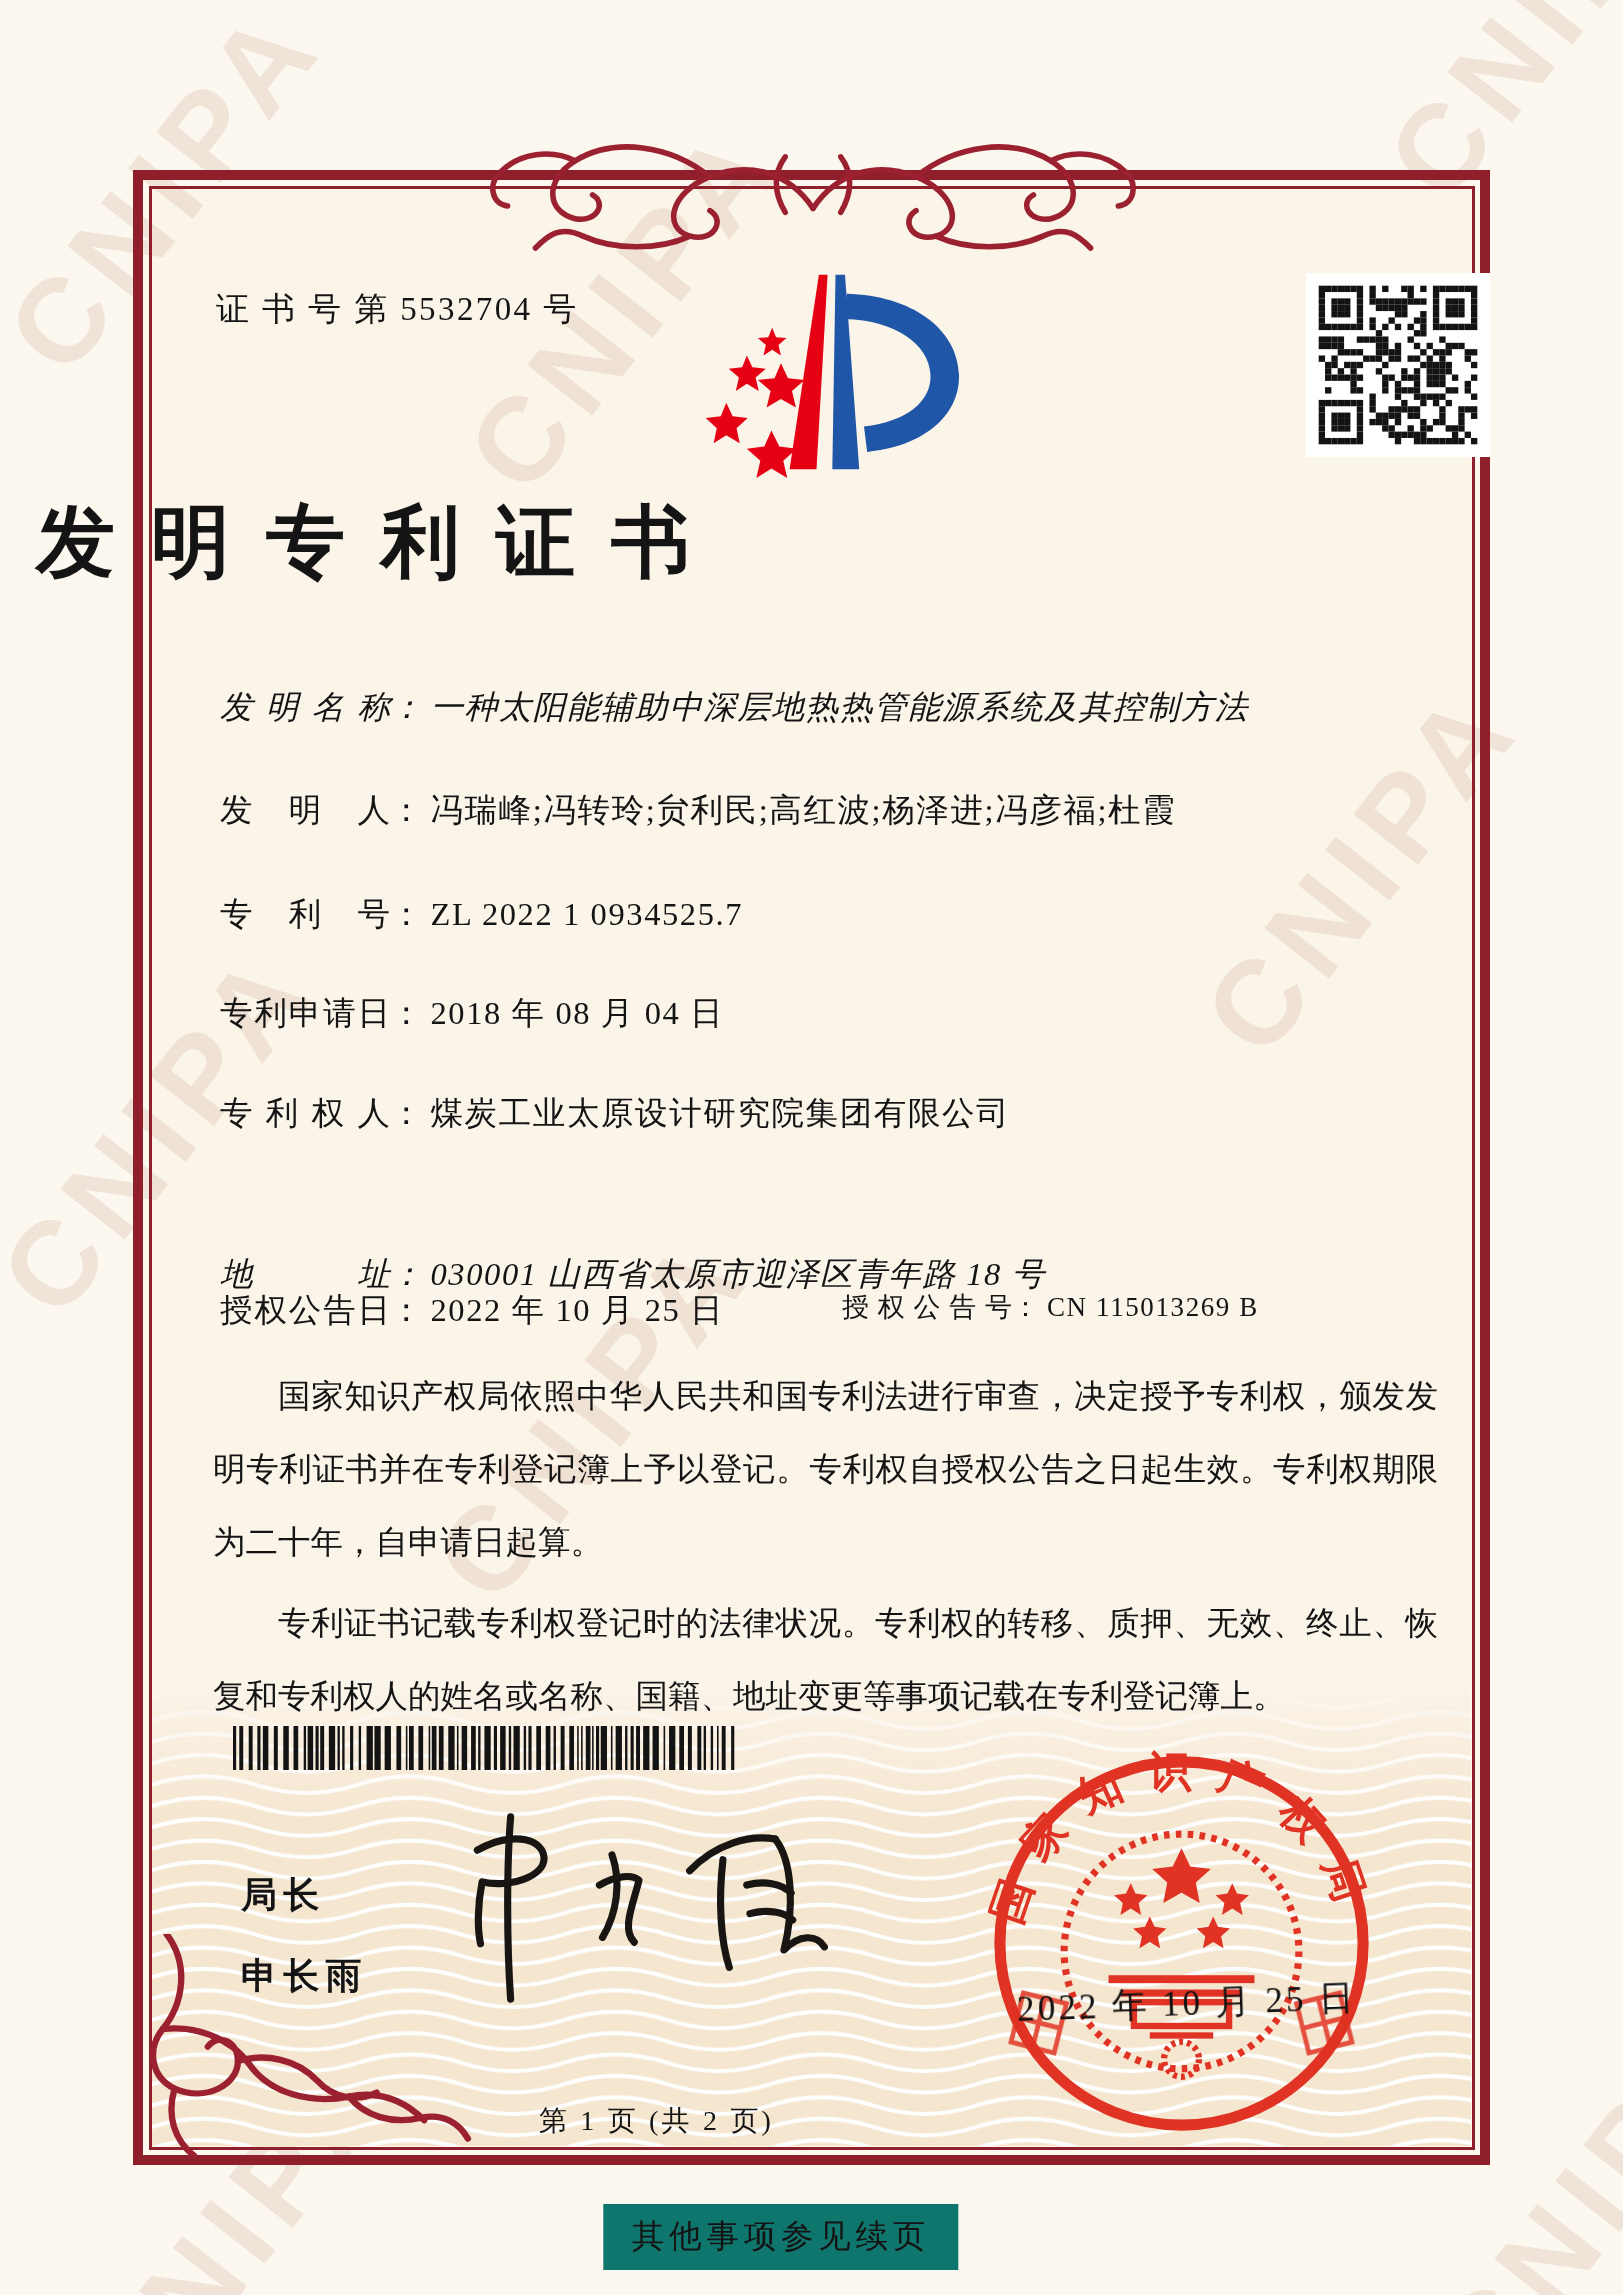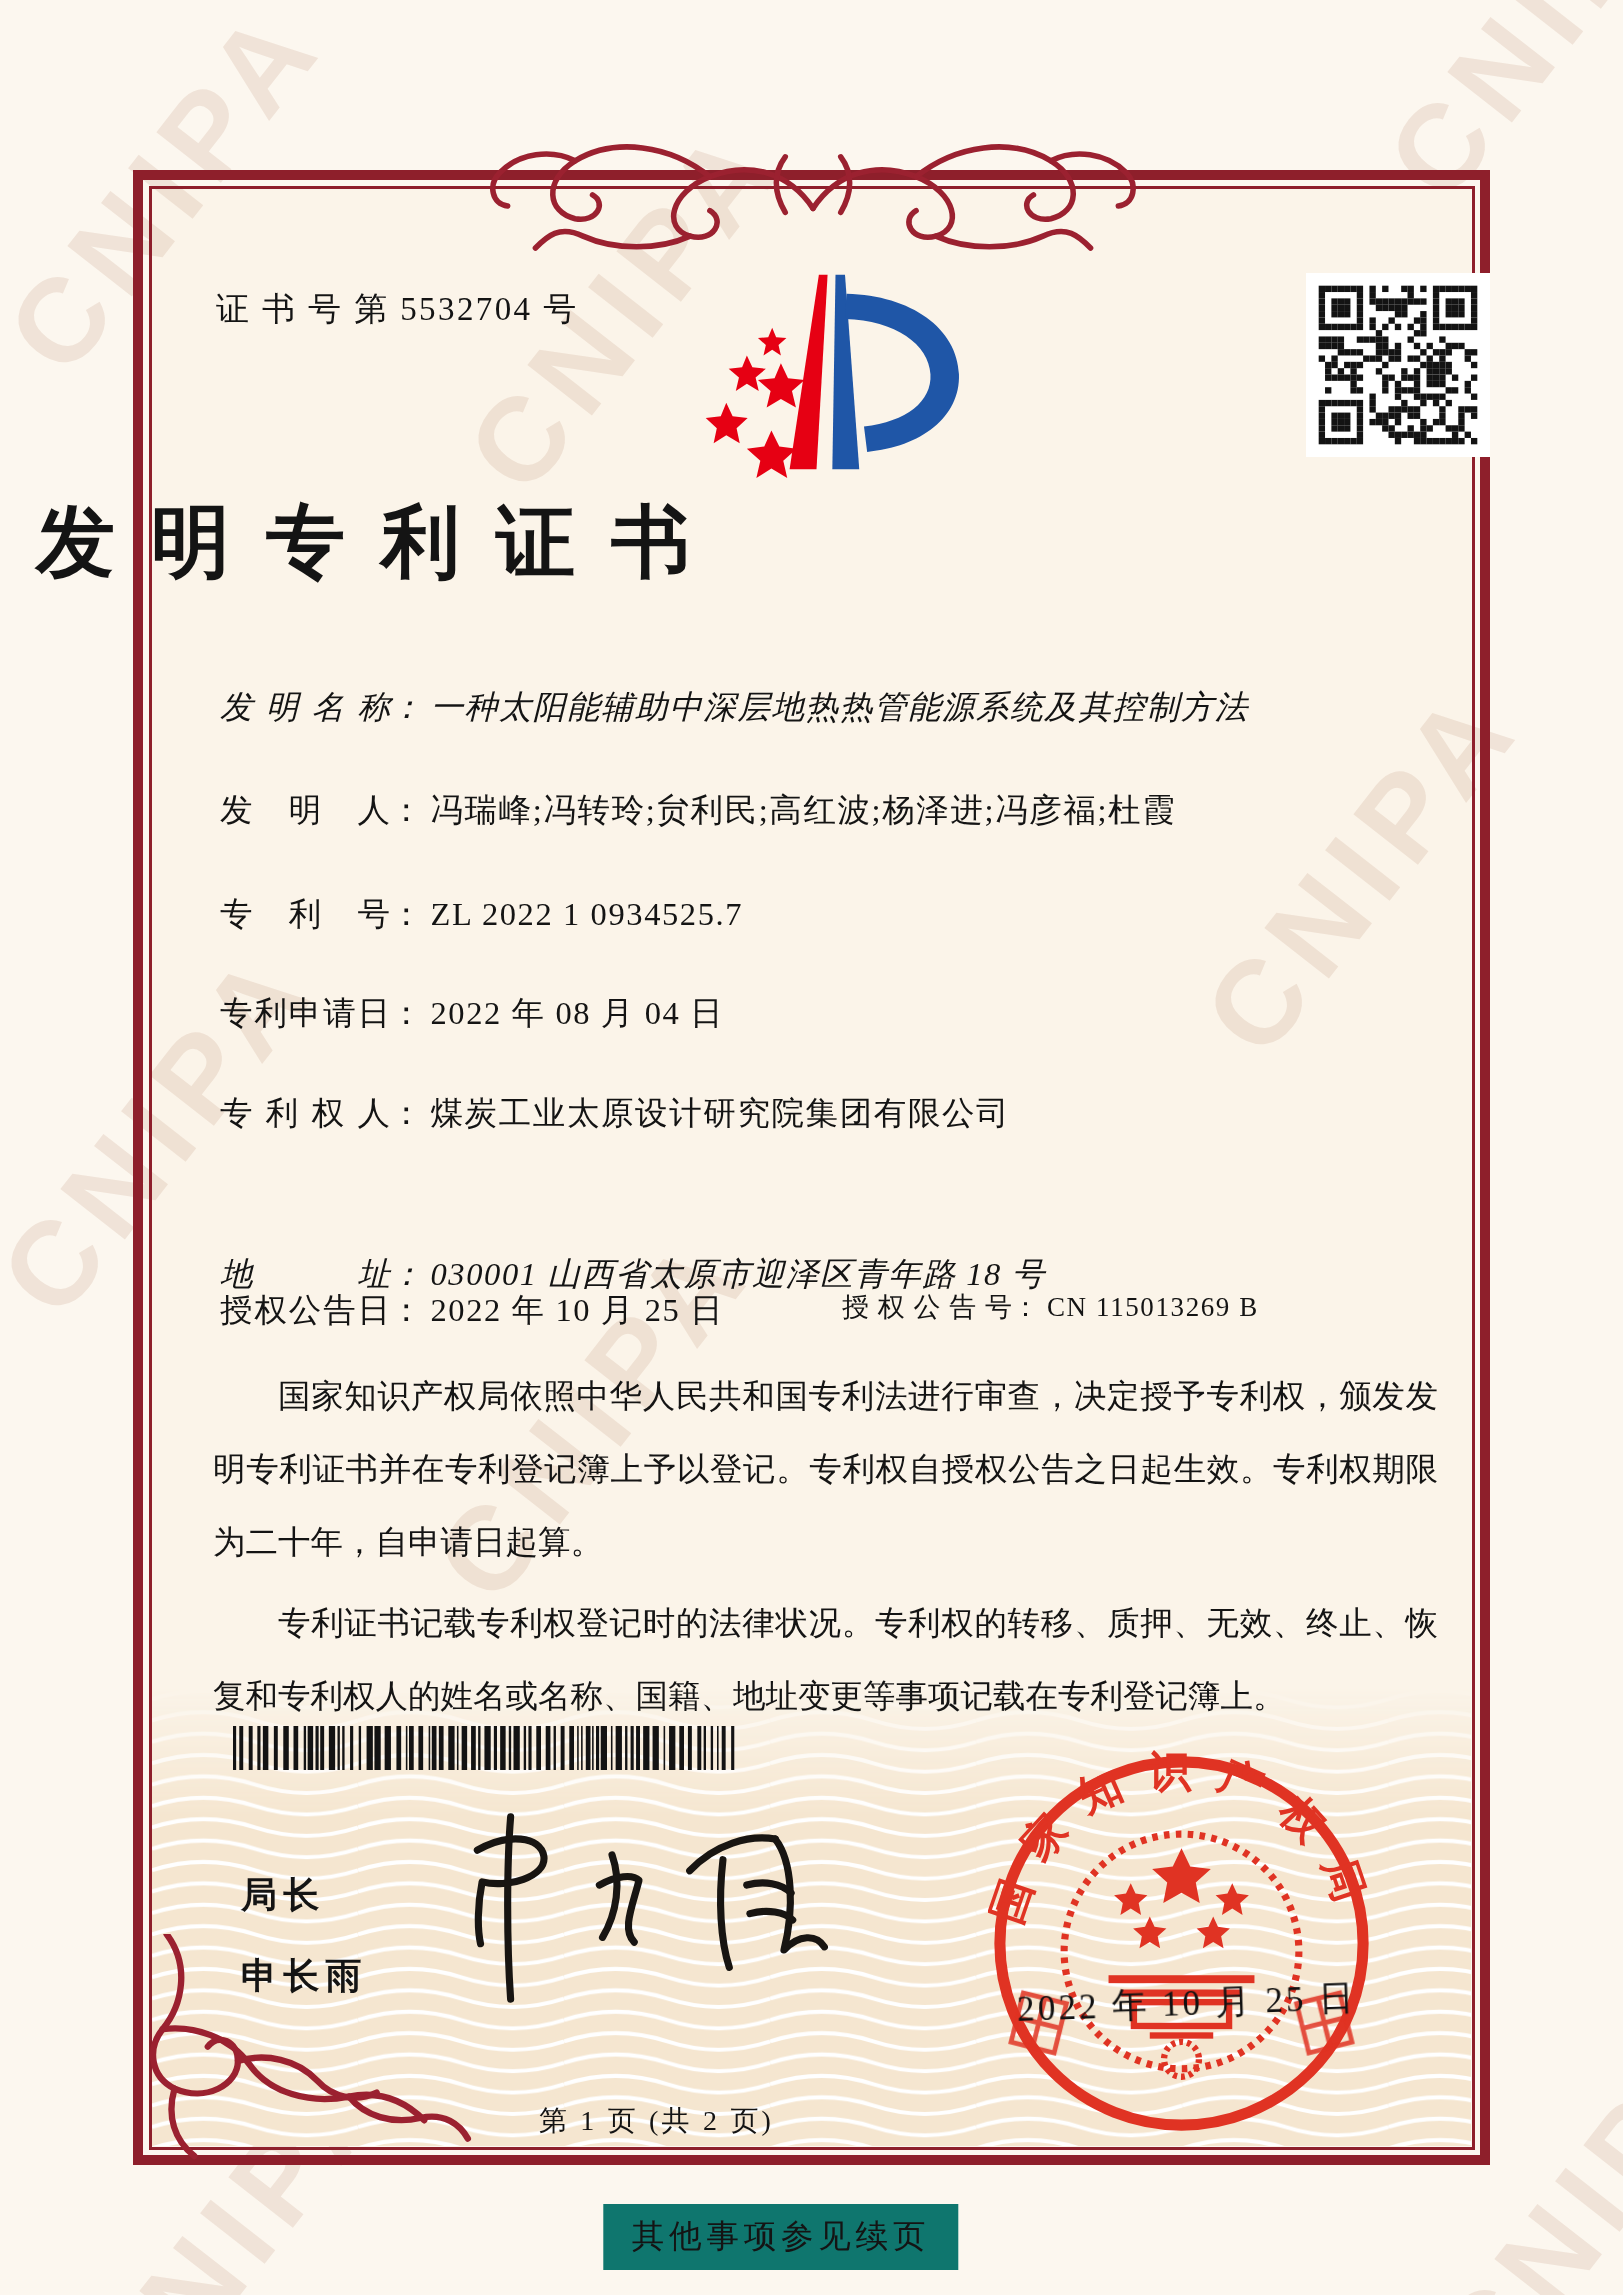--- a/index.html
+++ b/index.html
@@ -437,21 +437,21 @@
 <div class="frow" style="top:686px;font-style:italic;">
   <span class="flabel">发明名称</span><span class="fcolon">：</span><span class="fval">一种太阳能辅助中深层地热热管能源系统及其控制方法</span>
 </div>
 <div class="frow" style="top:789px;">
   <span class="flabel">发明人</span><span class="fcolon">：</span><span class="fval">冯瑞峰;冯转玲;贠利民;高红波;杨泽进;冯彦福;杜霞</span>
 </div>
 <div class="frow" style="top:893px;">
   <span class="flabel">专利号</span><span class="fcolon">：</span><span class="fval">ZL 2022 1 0934525.7</span>
 </div>
 <div class="frow" style="top:992px;">
-  <span class="flabel">专利申请日</span><span class="fcolon">：</span><span class="fval">2022 年 08 月 04 日</span>
+  <span class="flabel">专利申请日</span><span class="fcolon">：</span><span class="fval">2018 年 08 月 04 日</span>
 </div>
 <div class="frow" style="top:1092px;">
   <span class="flabel">专利权人</span><span class="fcolon">：</span><span class="fval">煤炭工业太原设计研究院集团有限公司</span>
 </div>
 <div class="frow" style="top:1253px;font-style:italic;">
   <span class="flabel">地址</span><span class="fcolon">：</span><span class="fval">030001 山西省太原市迎泽区青年路 18 号</span>
 </div>
 <div class="frow" style="top:1289px;">
   <span class="flabel">授权公告日</span><span class="fcolon">：</span><span class="fval">2022 年 10 月 25 日</span>
 </div>

